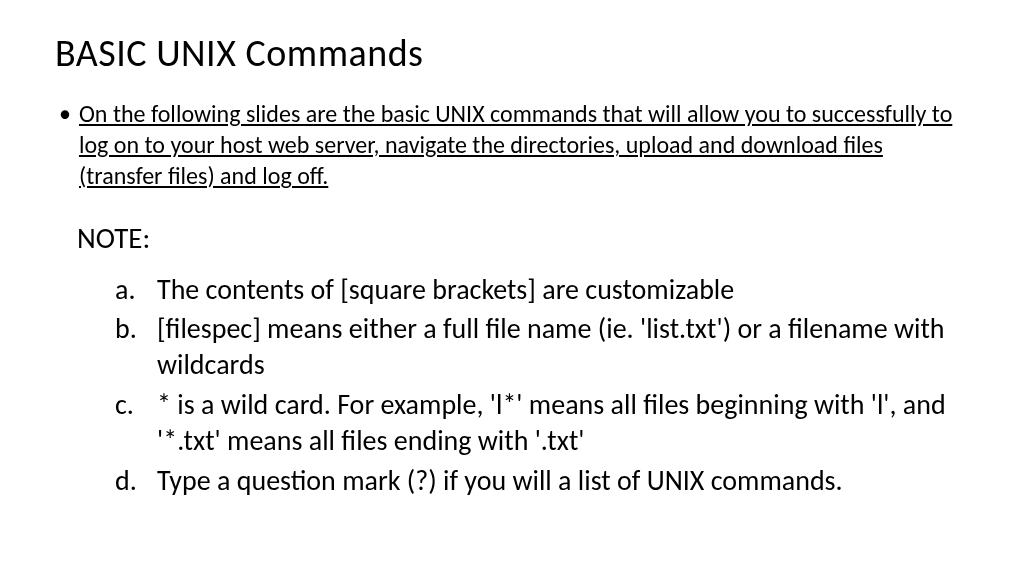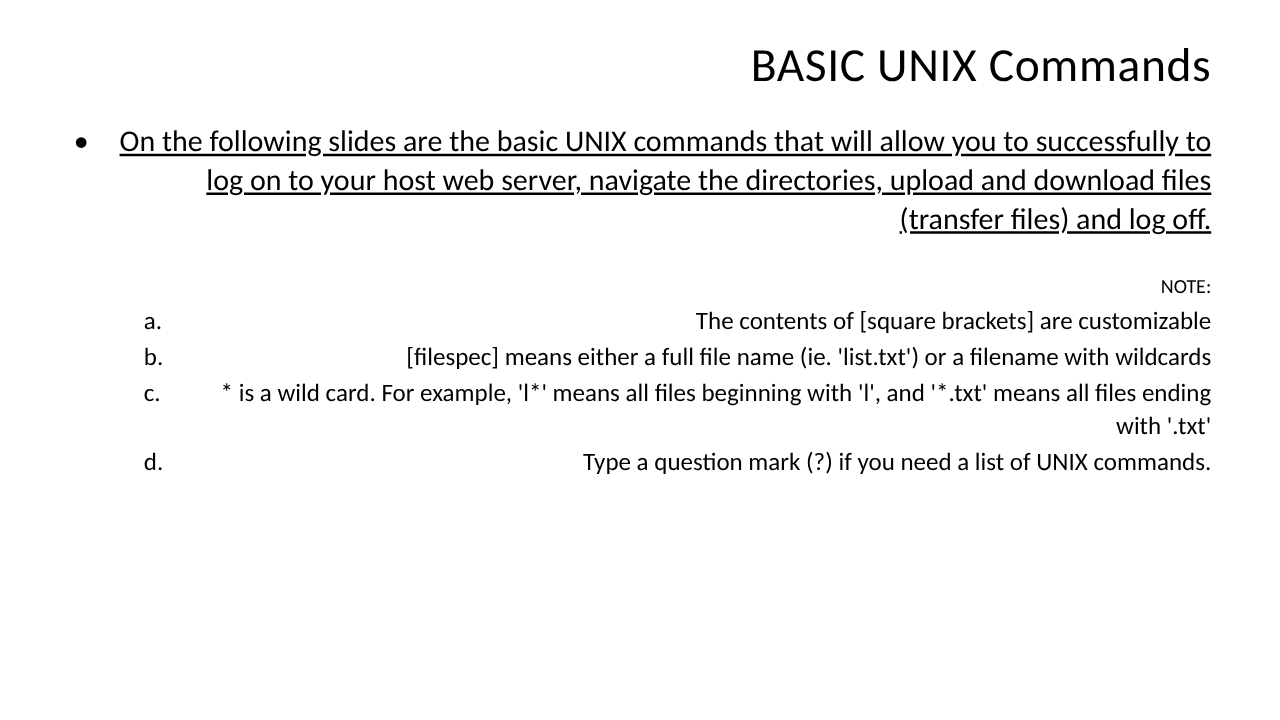--- a/index.html
+++ b/index.html
@@ -1,19 +1,18 @@
 <!DOCTYPE html>
 <html><head>
   <meta charset="utf-8">
   <style>
     * {
       margin: 0;
       padding: 0;
       box-sizing: border-box;
-      text-align: right;
     }
     body {
       width: 1024px;
       height: 576px;
       font-family: Calibri, "Segoe UI", Arial, sans-serif;
       background: #ffffff;
       color: #000000;
       padding: 30px 55px 30px 55px;
       font-weight: 400;
     }
@@ -31,31 +30,31 @@
     }
     .bullet-marker {
       margin-right: 8px;
       margin-left: 4px;
     }
     .bullet-text {
       flex: 1;
       text-decoration: underline;
     }
     .note-label {
-      font-size: 16px;
-      margin-bottom: 5px;
+      font-size: 29px;
+      margin-bottom: 16px;
       margin-left: 22px;
     }
     .note-list {
       list-style: none;
       margin-left: 60px;
       counter-reset: note-counter;
     }
     .note-list li {
-      font-size: 20px;
+      font-size: 28px;
       line-height: 1.3;
       margin-bottom: 3px;
       display: flex;
     }
     .note-list li::before {
       counter-increment: note-counter;
       content: counter(note-counter, lower-alpha) ".";
       min-width: 42px;
       text-align: left;
     }
@@ -79,15 +78,15 @@
   <li>
       <span class="note-item-text">The contents of [square brackets] are customizable</span>
     </li>
   <li>
       <span class="note-item-text">[filespec] means either a full file name (ie. 'list.txt') or a filename with wildcards</span>
     </li>
   <li>
       <span class="note-item-text">* is a wild card. For example, 'l*' means all files beginning with 'l', and '*.txt' means all files ending with '.txt'</span>
     </li>
   <li>
-      <span class="note-item-text">Type a question mark (?) if you need a list of UNIX commands.</span>
+      <span class="note-item-text">Type a question mark (?) if you will a list of UNIX commands.</span>
     </li>
 </ol>
 
 </body></html>

